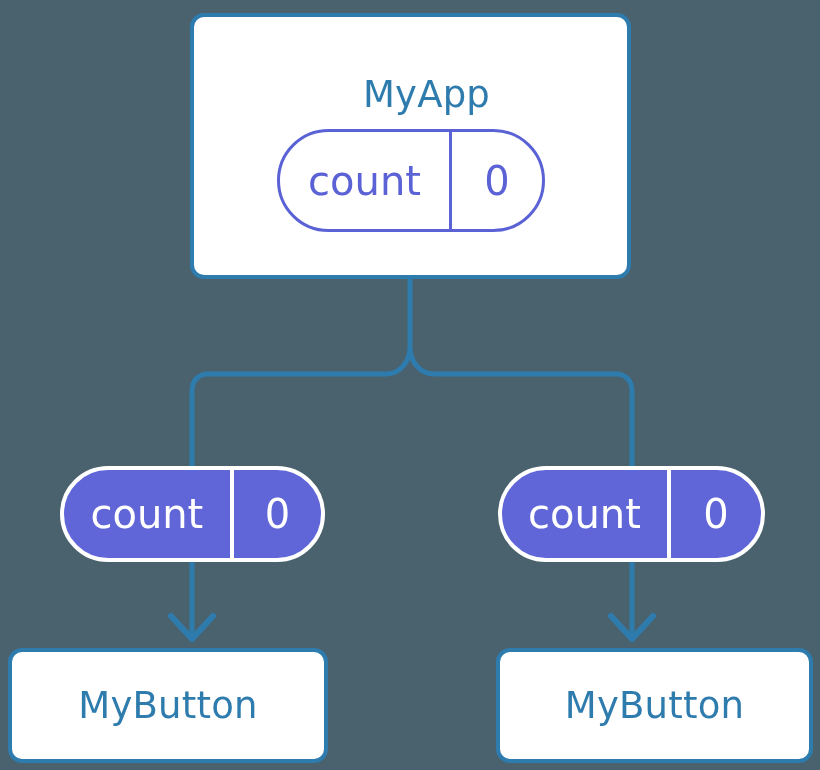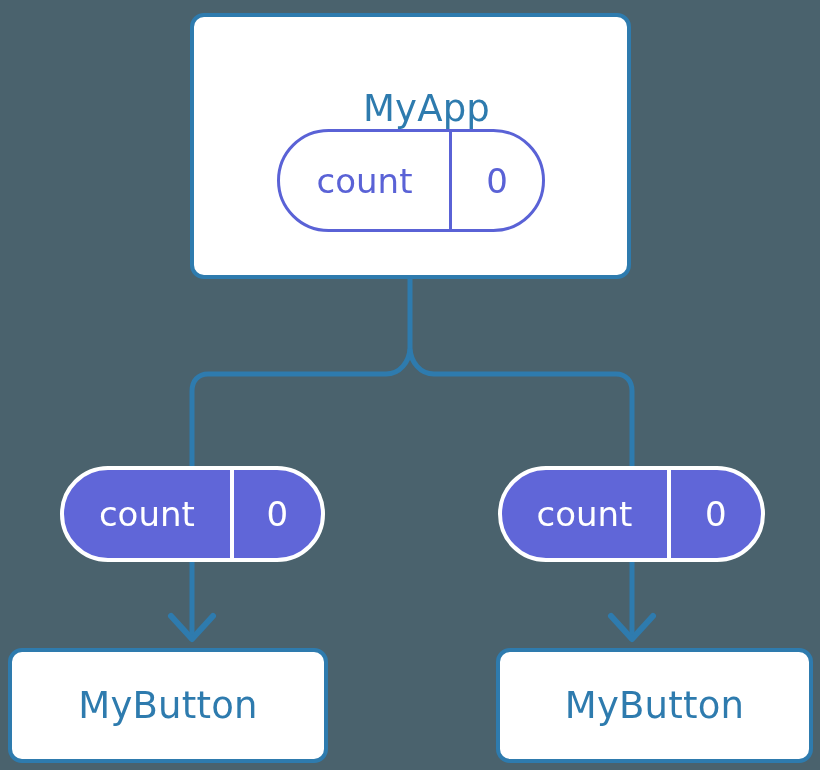--- a/index.html
+++ b/index.html
@@ -49,21 +49,21 @@
   }
 
   
   #app-card {
     left: 190px;
     top: 13px;
     width: 441px;
     height: 266px;
   }
   #app-card .card-title {
-    top: 70px;
+    top: 56px;
     margin-left: 32px;
   }
 
   
   #button-card-left {
     left: 8px;
     top: 648px;
     width: 320px;
     height: 115px;
   }
@@ -87,21 +87,21 @@
     box-sizing: border-box;
     border-radius: 999px;
     overflow: hidden;
   }
   .pill .pill-key,
   .pill .pill-val {
     display: flex;
     align-items: center;
     justify-content: center;
     box-sizing: border-box;
-    font-size: 34px;
+    font-size: 40px;
     font-weight: 400;
     line-height: 1;
   }
 
   
   .pill-outline {
     border: 3px solid #5a62d6;
     background: #ffffff;
   }
   .pill-outline .pill-key {

